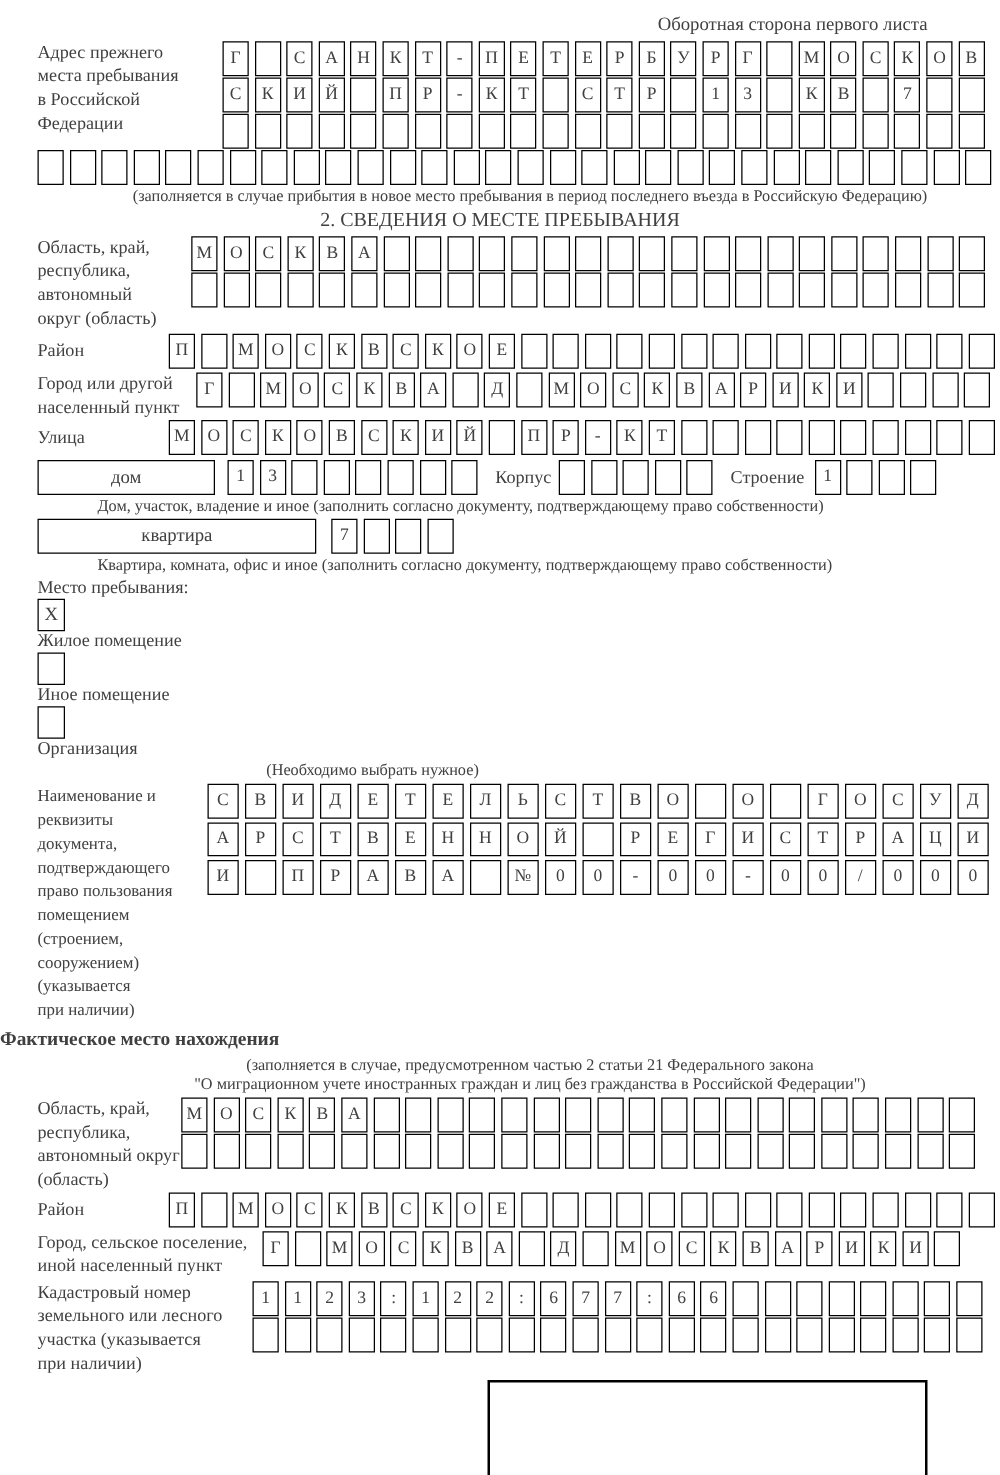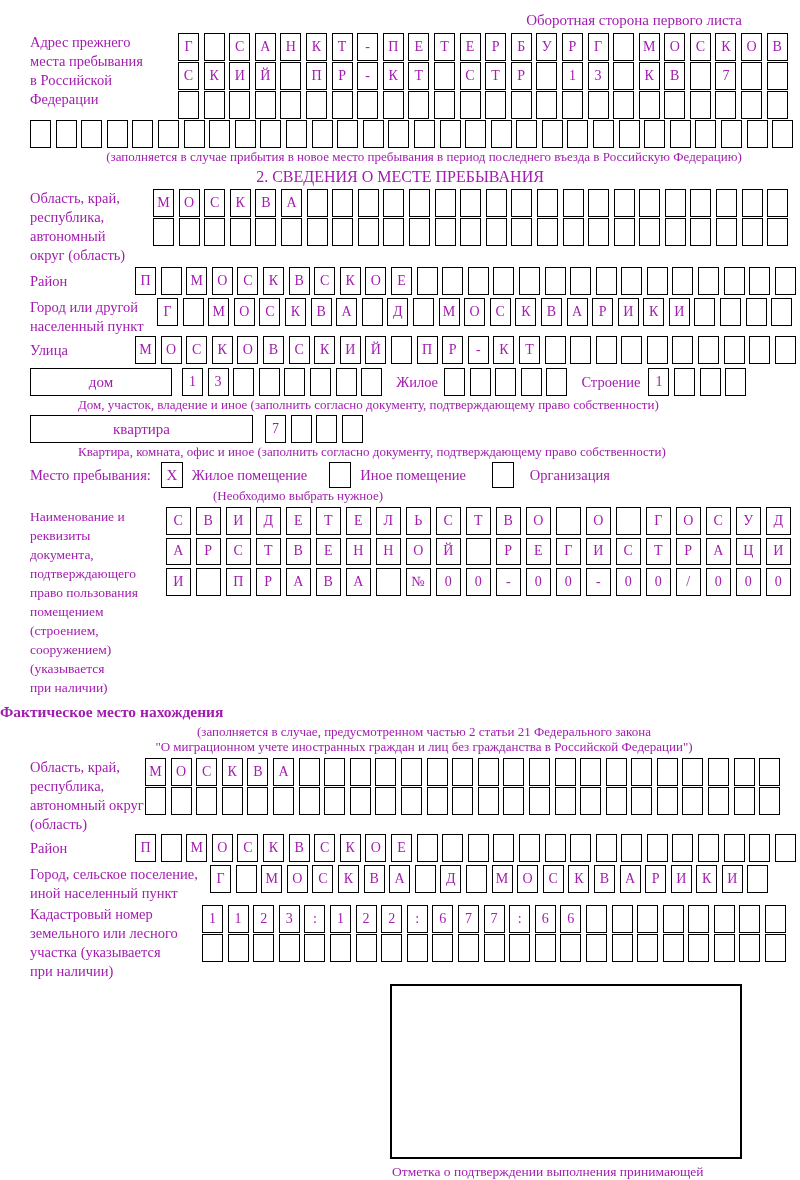--- a/index.html
+++ b/index.html
@@ -1,17 +1,17 @@
 <!DOCTYPE html>
 <html><head>
 <meta charset="utf-8">
 <style>
   html,body{margin:0;padding:0;background:#fff;}
   .page{width:800px;height:1180px;box-sizing:border-box;position:relative;
-        font-family:"Liberation Serif", serif;color:#a21caf;padding-top:12px;overflow:hidden;background:#fff;}
+        font-family:"Liberation Serif", serif;color:#404040;padding-top:12px;overflow:hidden;background:#fff;}
   .hdr{text-align:right;padding-right:58px;font-size:15px;}
   .row{display:flex;align-items:flex-start;margin-left:30px;}
   .lbl{font-size:14.5px;line-height:19px;flex-shrink:0;}
   .lbl1{font-size:14.5px;line-height:28px;flex-shrink:0;}
   .lw148{width:148px}.lw123{width:123px}.lw105{width:105px}.lw127{width:127px}
   .lw136{width:136px}.lw115{width:115px}.lw180{width:180px}.lw172{width:172px}
   .cellrow{display:flex;gap:4.6px;margin-bottom:1.5px;}
   .cell{box-sizing:border-box;width:21px;height:27.5px;border:1.7px solid #000;
         display:flex;align-items:center;justify-content:center;font-size:14px;flex-shrink:0;}
   .wide .cell{width:24.5px;}
@@ -19,21 +19,21 @@
   .note{font-size:13px;line-height:15px;padding-left:48px;}
   .note-c{text-align:center;}
   .note-l{margin-left:30px;}
   h2{font-size:16px;text-align:center;margin:4px 0 3px 0;font-weight:normal;}
   h3{font-size:15.5px;text-align:left;margin:6px 0 3px 0;font-weight:bold;}
   .widebox{box-sizing:border-box;height:28px;border:1.8px solid #000;display:flex;
            align-items:center;justify-content:center;font-size:15px;flex-shrink:0;}
   .inline-lbl{font-size:14.5px;line-height:28px;flex-shrink:0;}
   .chk{box-sizing:border-box;width:22px;height:26px;border:1.8px solid #000;display:flex;
        align-items:center;justify-content:center;font-size:15px;flex-shrink:0;}
-  .stay{display:flex;align-items:center;margin-left:30px;margin-top:3px;font-size:14.5px;}
+  .stay{display:flex;margin-left:30px;margin-top:3px;font-size:14.5px;flex-direction:column;}
   .stampbox{box-sizing:border-box;margin-left:390px;margin-top:3px;width:352px;height:175px;border:2px solid #000;}
   .stampnote{margin-left:392px;width:376px;text-align:left;font-size:13.5px;line-height:17px;margin-top:4px;}
   .mt2{margin-top:2px}.mt3{margin-top:3px}.mt4{margin-top:4px}
   .gap10{margin-right:10px}.gap12{margin-right:12px}.gap14{margin-right:14px}
   .gap6{margin-right:6px}.gap8{margin-right:8px}
 </style>
 </head>
 <body>
 
 <div class="page">
@@ -332,21 +332,21 @@
     <div class="cellrow gap14">
         <span class="cell">1</span>
         <span class="cell">3</span>
         <span class="cell"></span>
         <span class="cell"></span>
         <span class="cell"></span>
         <span class="cell"></span>
         <span class="cell"></span>
         <span class="cell"></span>
       </div>
-    <div class="inline-lbl gap6">Жилое</div>
+    <div class="inline-lbl gap6">Корпус</div>
     <div class="cellrow gap14">
         <span class="cell"></span>
         <span class="cell"></span>
         <span class="cell"></span>
         <span class="cell"></span>
         <span class="cell"></span>
       </div>
     <div class="inline-lbl gap8">Строение</div>
     <div class="cellrow">
         <span class="cell">1</span>

